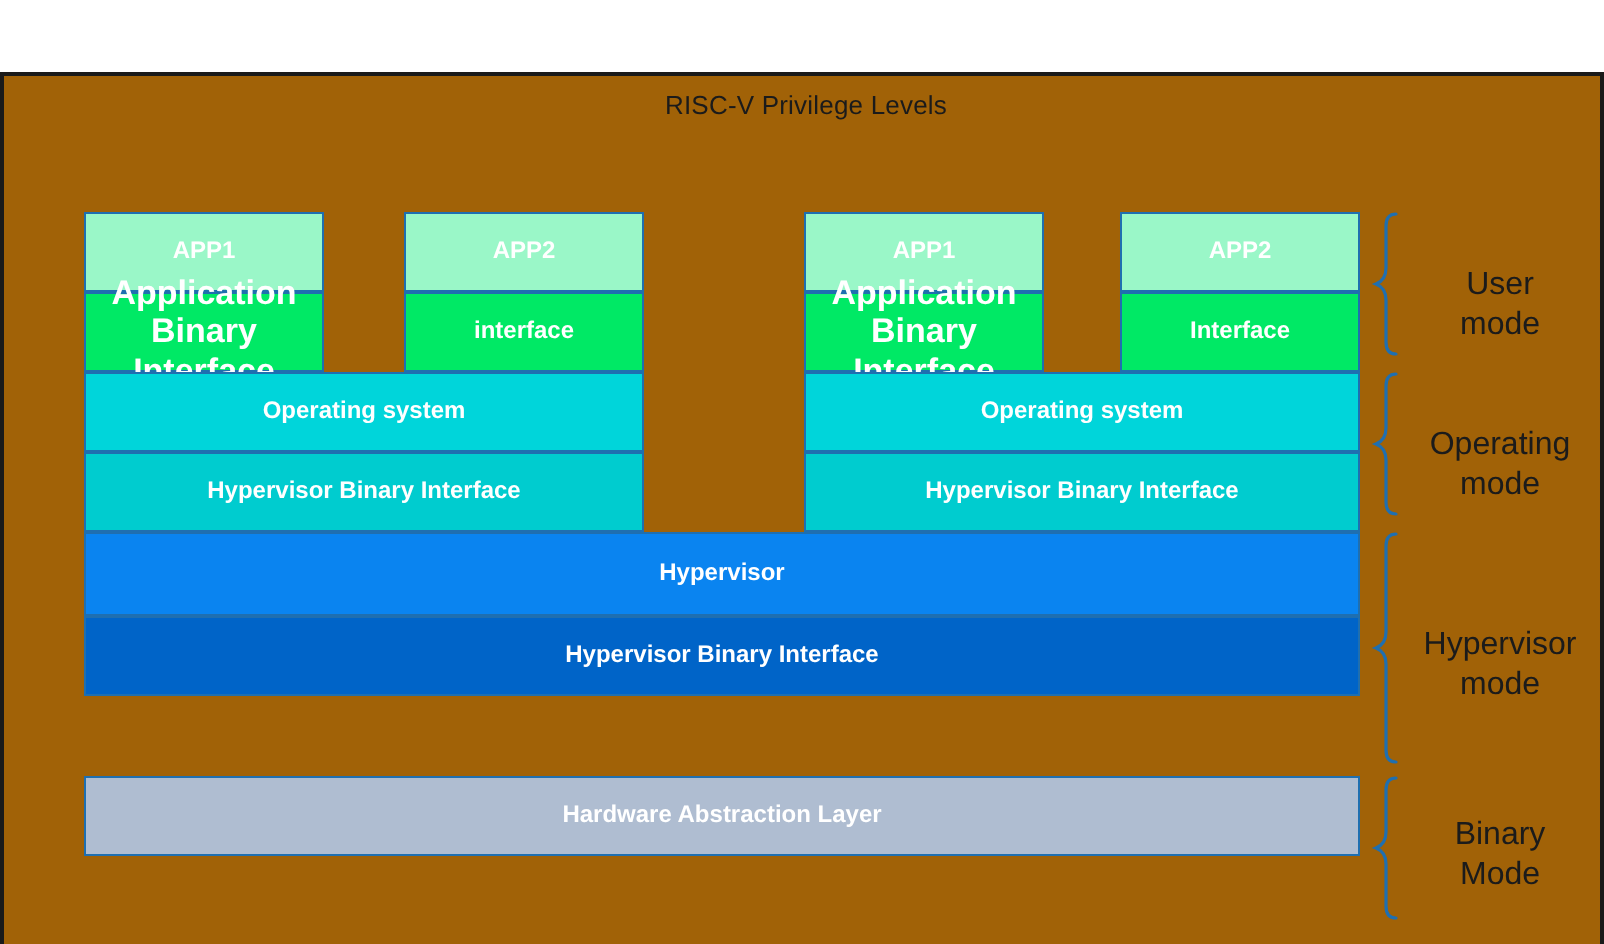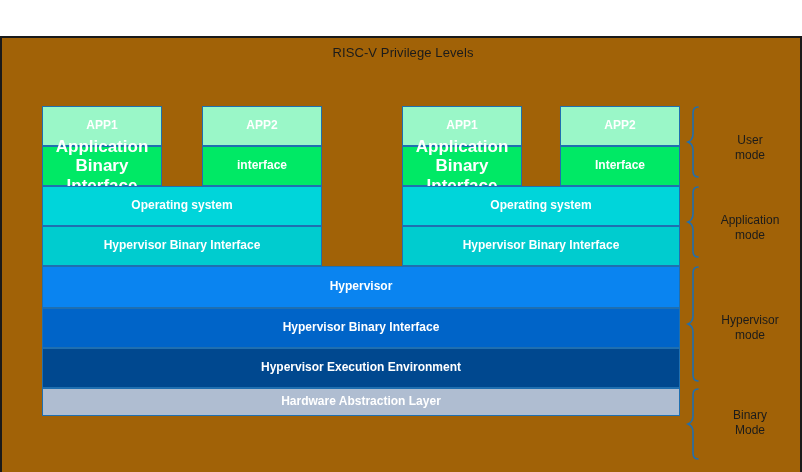--- a/index.html
+++ b/index.html
@@ -55,21 +55,21 @@
   .c-hbi-s    { background: #00CCCF; }
   .c-hyp      { background: #0A84F0; }
   .c-hbi      { background: #0064C8; }
   .c-hee      { background: #00488F; }
   .c-hal      { background: #AFBDD1; }
   .c-hw       { background: #8D9AAB; }
 
   
   .brace-label {
     position: absolute;
-    font-size: 12px;
+    font-size: 16px;
     color: #1b1b1b;
     text-align: center;
     font-weight: normal;
     line-height: 1.25;
   }
   svg.braces {
     position: absolute;
     left: 684px;
     top: 60px;
     width: 30px;
@@ -105,23 +105,22 @@
   <div class="box c-abi" style="left:558px; top:108px; width:120px; height:40px;">Interface</div>
 
   <div class="box c-os" style="left:400px; top:148px; width:278px; height:40px;">Operating system</div>
 
   <div class="box c-hbi-s" style="left:400px; top:188px; width:278px; height:40px;">Hypervisor Binary Interface</div>
 
   <div class="box c-hyp" style="left:40px; top:228px; width:638px; height:42px;">Hypervisor</div>
 
   <div class="box c-hbi" style="left:40px; top:270px; width:638px; height:40px;">Hypervisor Binary Interface</div>
 
-  <div class="box c-hee" style="left:40px; top:310px; width:638px; height:40px;">Hypervisor Execution Environment</div>
 
-  <div class="box c-hal" style="left:40px; top:350px; width:638px; height:28px;">Hardware Abstraction Layer</div>
+  <div class="box c-hal" style="left:40px; top:350px; width:638px; height:40px;">Hardware Abstraction Layer</div>
 
 
   <svg class="braces" viewBox="0 0 30 380" xmlns="http://www.w3.org/2000/svg">
     <g fill="none" stroke="#1f6fb0" stroke-width="1.6" stroke-linecap="round">
 
       <path d="M12,9 q-5,0 -5,6 v21 q0,6 -5,8 q5,2 5,8 v21 q0,6 5,6"></path>
 
       <path d="M12,89 q-5,0 -5,6 v21 q0,6 -5,8 q5,2 5,8 v21 q0,6 5,6"></path>
 
       <path d="M12,169 q-5,0 -5,6 v43 q0,6 -5,8 q5,2 5,8 v43 q0,6 5,6"></path>
@@ -129,21 +128,21 @@
       <path d="M12,291 q-5,0 -5,6 v21 q0,6 -5,8 q5,2 5,8 v21 q0,6 5,6"></path>
     </g>
   </svg>
 
   <div class="brace-label" style="left:706px; top:95px; width:84px;">
     <div>User</div>
     <div>mode</div>
   </div>
 
   <div class="brace-label" style="left:700px; top:175px; width:96px;">
-    <div>Application</div>
+    <div>Operating</div>
     <div>mode</div>
   </div>
 
   <div class="brace-label" style="left:700px; top:275px; width:96px;">
     <div>Hypervisor</div>
     <div>mode</div>
   </div>
 
   <div class="brace-label" style="left:704px; top:370px; width:88px;">
     <div>Binary</div>

